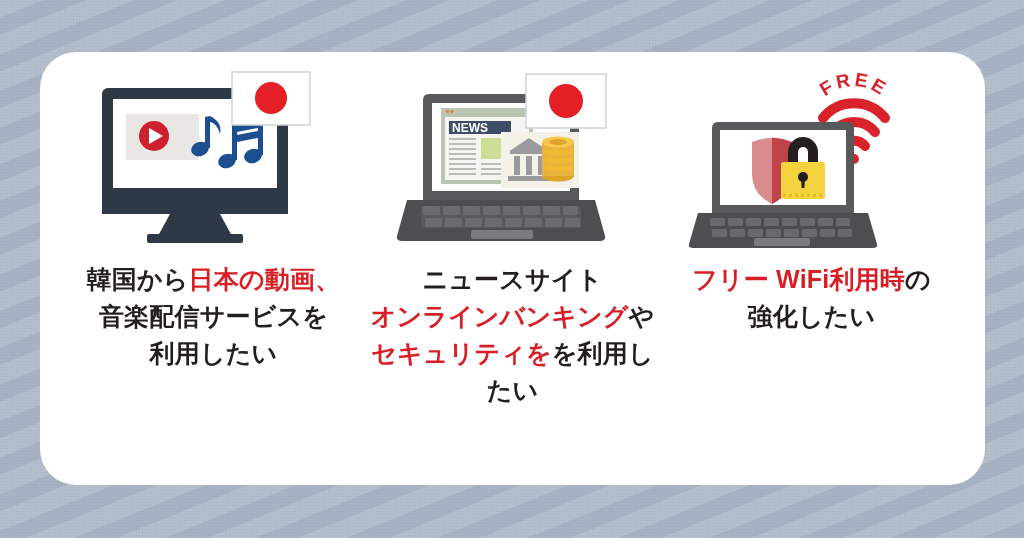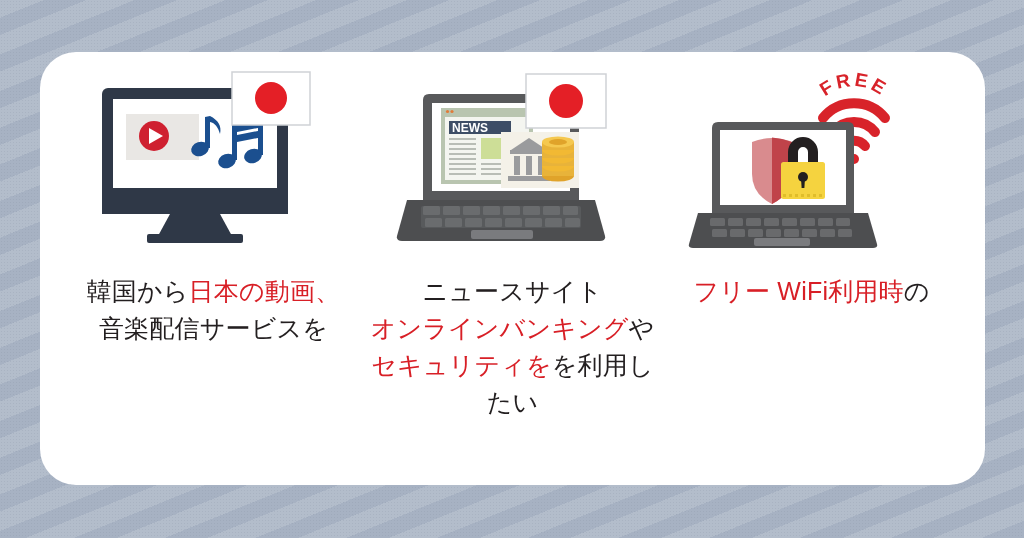--- a/index.html
+++ b/index.html
@@ -30,22 +30,22 @@
     background:#ffffff; border-radius:36px;
   }
   #cols{
     position:absolute; inset:0;
     display:flex; align-items:flex-start; justify-content:space-between;
     padding:18px 24px 0 24px;
   }
   .col{ width:312px; display:flex; flex-direction:column; align-items:center; }
   .art{ width:260px; height:185px; position:relative; }
   .cap{
-    margin-top:18px; text-align:center;
-    font-size:25px; font-weight:normal; line-height:1.48;
+    margin-top:6px; text-align:center;
+    font-size:25px; font-weight:bold; line-height:1.48;
     color:#231f20; letter-spacing:.2px;
   }
   .r{ color:#d81f26; }
   svg{ display:block; overflow:visible; }
 </style>
 </head>
 <body>
 
 <div id="stripes"></div>
 
@@ -84,20 +84,21 @@
 
           <g>
             <rect x="148" y="2" width="78" height="53" fill="#ffffff" stroke="#cfd2d6" stroke-width="1.5"></rect>
             <circle cx="187" cy="28" r="16" fill="#e41f26"></circle>
           </g>
         </svg>
       </div>
       <div class="cap">
         <div><span>韓国から</span><span class="r">日本の動画、</span></div>
         <div><span>音楽配信サービスを</span></div>
+        <div><span>利用したい</span></div>
       </div>
     </div>
 
     <div class="col">
       <div class="art">
         <svg viewBox="0 0 260 185" width="260" height="185">
           <g>
             <path d="M40 30 Q40 24 46 24 L190 24 Q196 24 196 30 L196 130 L40 130 Z" fill="#58595b"></path>
             <rect x="49" y="33" width="138" height="88" fill="#ffffff"></rect>
             <path d="M24 130 L212 130 L222 166 Q223 171 217 171 L19 171 Q13 171 14 166 Z" fill="#4d4e50"></path>
@@ -240,17 +241,18 @@
                 <rect x="119" y="124" width="3" height="3"></rect>
               <rect x="125" y="124" width="3" height="3"></rect>
                 <rect x="131" y="124" width="3" height="3"></rect>
               <rect x="137" y="124" width="3" height="3"></rect>
             </g>
           </g>
         </svg>
       </div>
       <div class="cap">
         <div><span class="r">フリー WiFi利用時</span><span>の</span></div>
+        <div><span>強化したい</span></div>
       </div>
     </div>
 
   </div>
 </div>
 
 </body></html>

